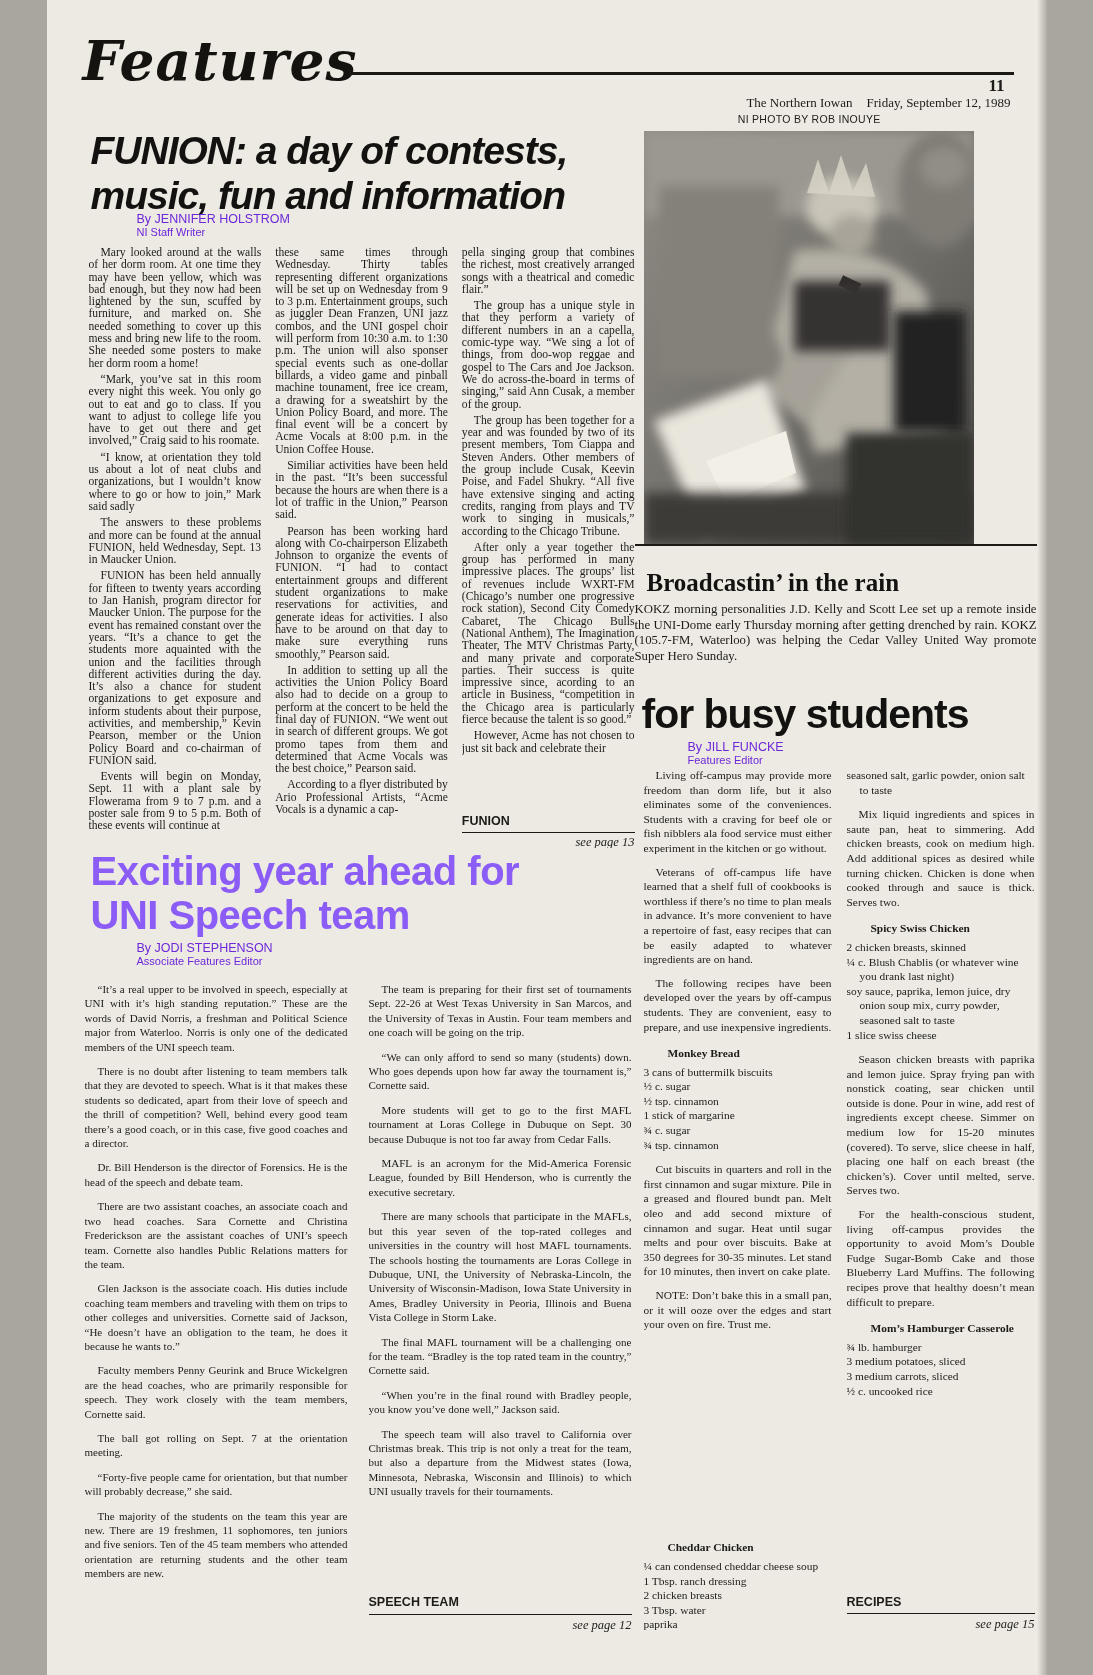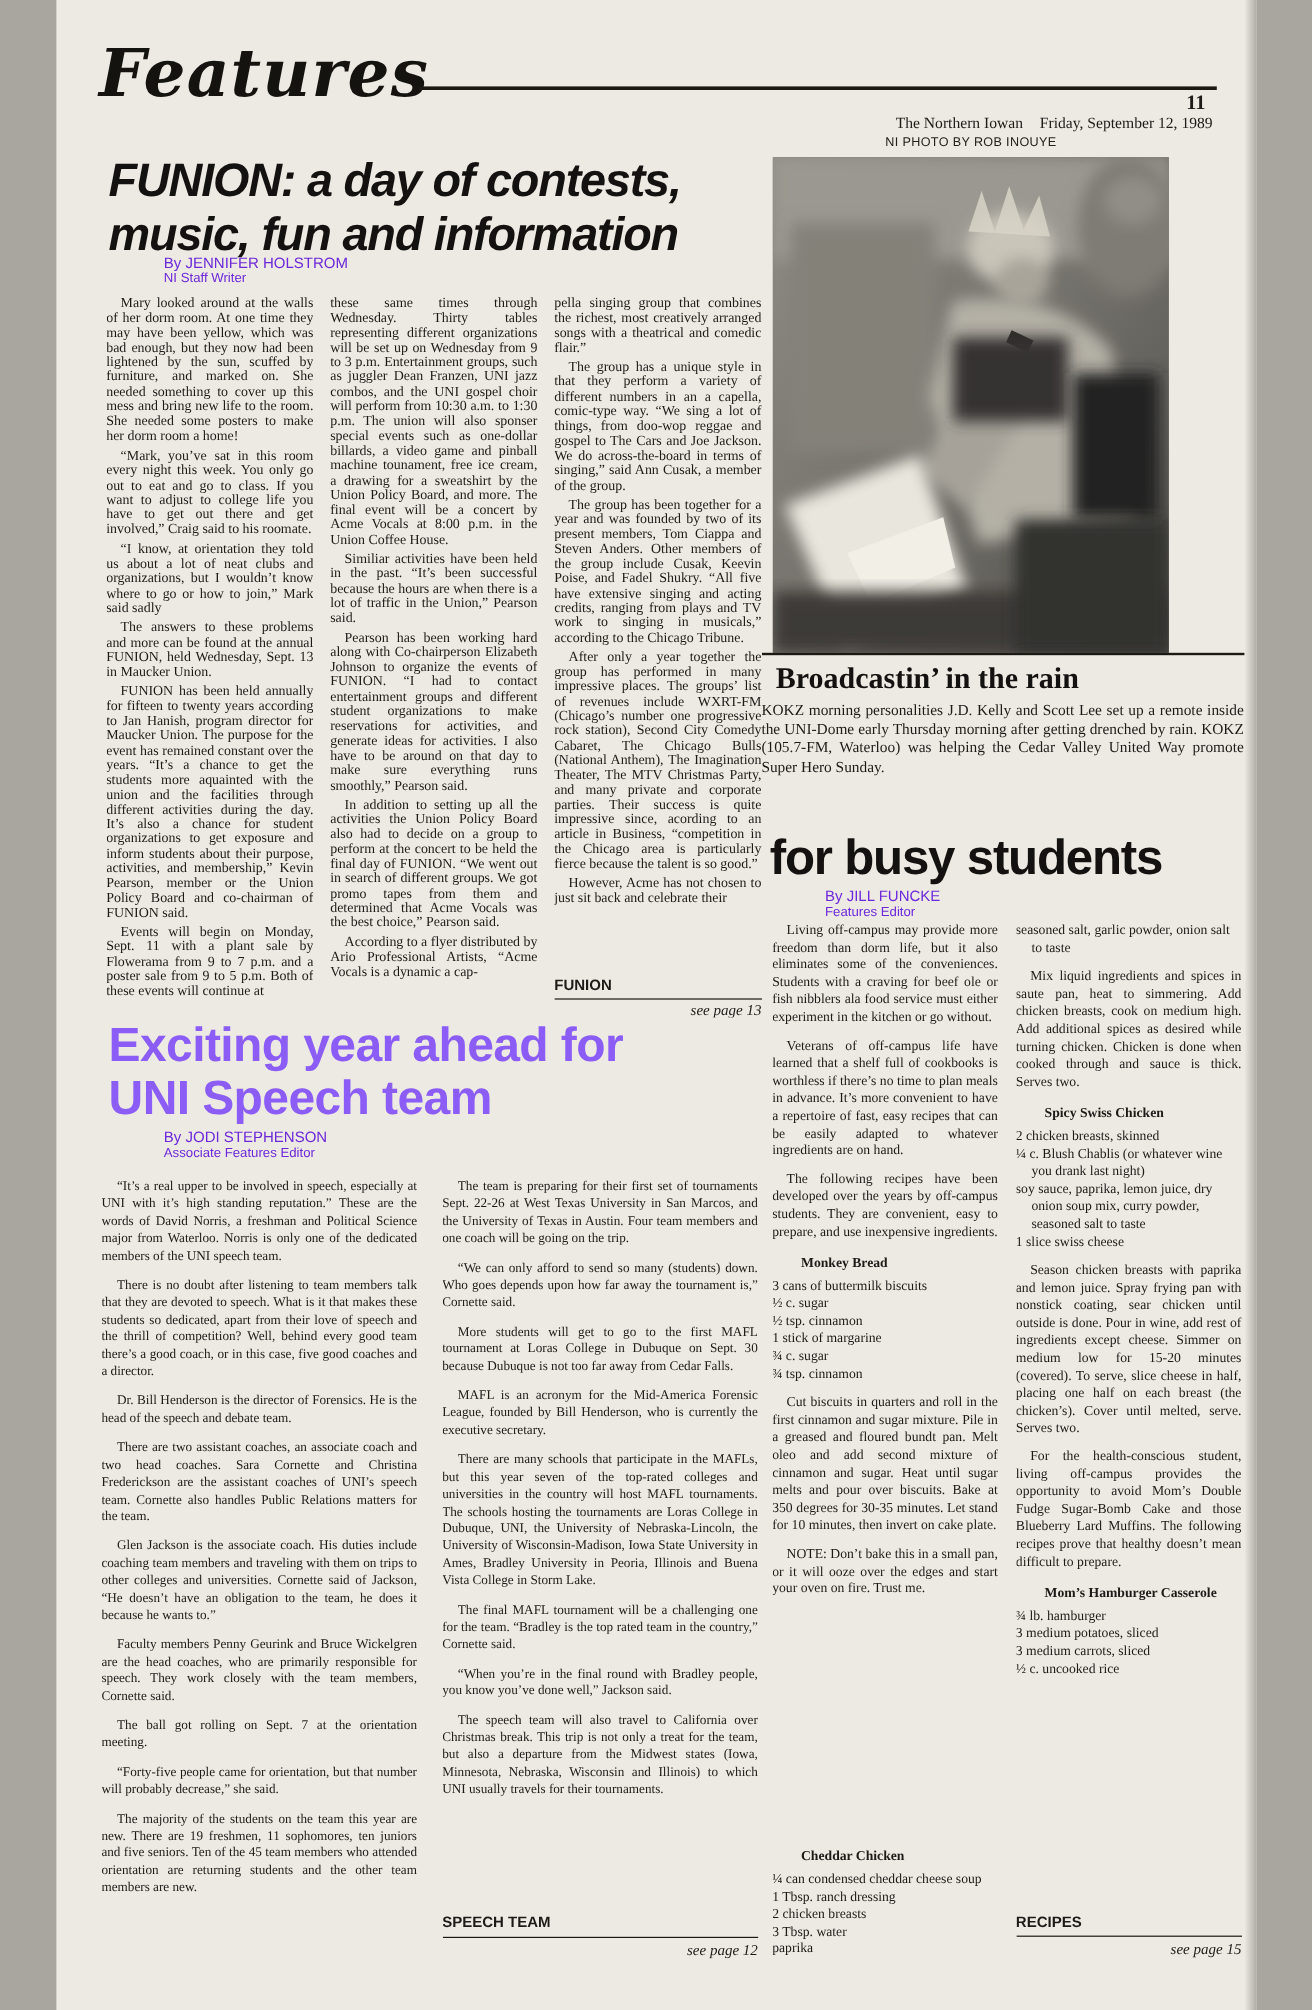--- a/index.html
+++ b/index.html
@@ -69,21 +69,21 @@
   .jump .pg { font-style:italic; text-align:right; font-size:12.5px; }
 
   
   .photo-credit {
     position:absolute; top:113px; right:166px;
     font-family:"Liberation Sans", sans-serif; font-size:10.5px; letter-spacing:0.3px; color:#22211d;
   }
   .photo { position:absolute; left:597px; top:131px; width:330px; height:413px; background:#6f6d68; }
   .photo svg { display:block; }
 
-  .broadcast { position:absolute; left:588px; top:544px; width:402px; border-top:2px solid #1a1914; padding-top:6px; }
+  .broadcast { position:absolute; left:588px; top:544px; width:402px; border-top:2px solid #1a1914; padding-top:23px; }
   .broadcast h2 { font-family:"Liberation Serif", serif; font-weight:bold; font-size:25px; margin:0 0 5px 12px; color:#131210; }
   .broadcast p { font-size:12.8px; line-height:15.6px; text-align:justify; }
 </style>
 </head>
 <body>
 
 <div class="page">
 
   <div class="features-title">Features</div>
   <div class="masthead-rule"></div>

